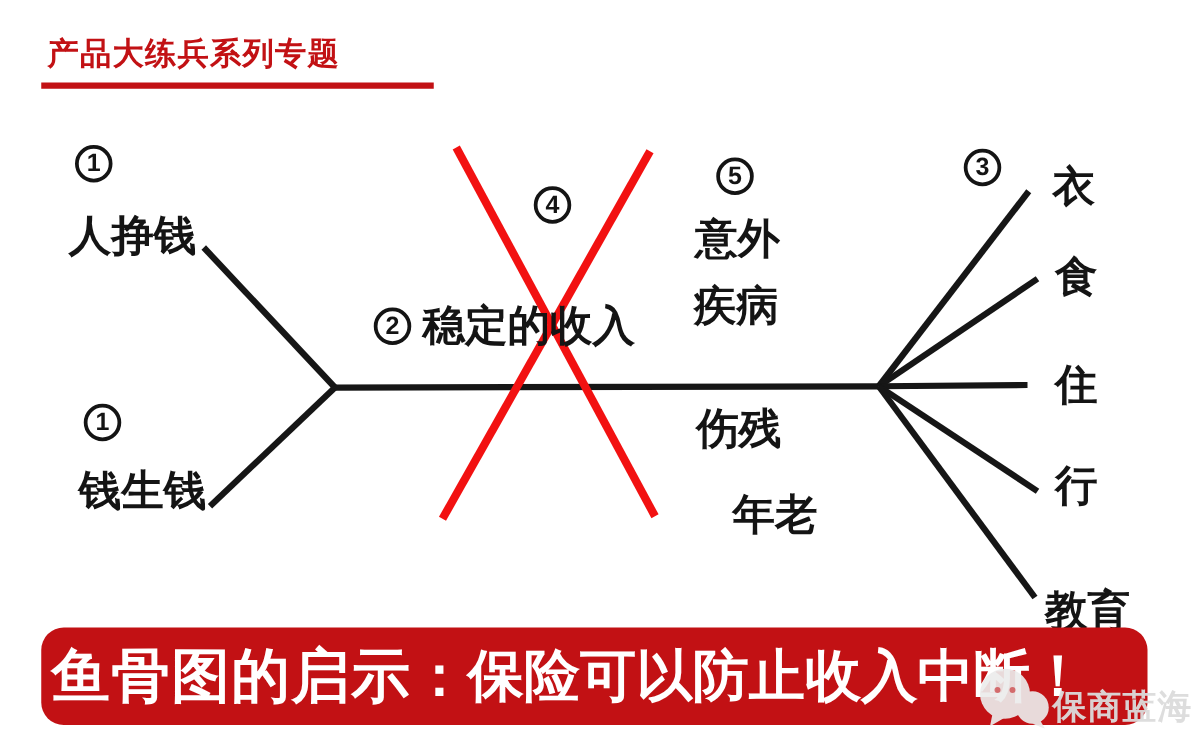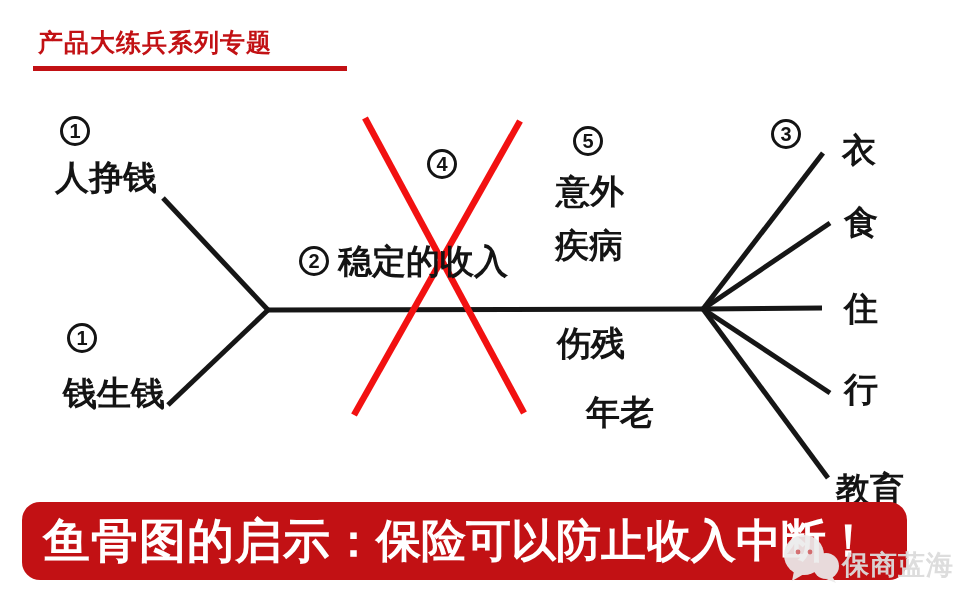--- a/index.html
+++ b/index.html
@@ -37,23 +37,23 @@
     font-size:20px;font-weight:700;color:var(--text-black);
     background:#ffffff;z-index:2;line-height:1;
   }
   
   .lbl{
     position:absolute;font-size:34px;font-weight:700;line-height:1;
     color:var(--text-black);white-space:nowrap;z-index:2;
   }
   
   .banner{
-    position:absolute;left:22px;top:502px;width:885px;height:78px;
+    position:absolute;left:33px;top:502px;width:885px;height:78px;
     background:var(--brand-red);border-radius:18px;
-    display:flex;align-items:center;padding-left:21px;box-sizing:border-box;
+    display:flex;align-items:center;padding-left:8px;box-sizing:border-box;
     z-index:3;white-space:nowrap;
   }
   .banner .b-title{font-size:47px;font-weight:900;color:#ffffff;letter-spacing:1px;}
   .banner .b-colon{font-size:45px;font-weight:700;color:#ffffff;}
   .banner .b-msg{font-size:45px;font-weight:600;color:#ffffff;letter-spacing:0px;}
   
   .watermark{
     position:absolute;left:782px;top:533px;z-index:5;
     display:flex;align-items:flex-end;
   }
@@ -89,21 +89,21 @@
     </g>
   </svg>
 
   <div class="circ" style="left:60px;top:116px;">1</div>
   <div class="circ" style="left:67px;top:323px;">1</div>
   <div class="circ" style="left:299px;top:246px;">2</div>
   <div class="circ" style="left:427px;top:149px;">4</div>
   <div class="circ" style="left:573px;top:126px;">5</div>
   <div class="circ" style="left:771px;top:119px;">3</div>
 
-  <div class="lbl" style="left:55px;top:160px;">人挣钱</div>
+  <div class="lbl" style="left:55px;top:172px;">人挣钱</div>
   <div class="lbl" style="left:63px;top:376px;">钱生钱</div>
 
   <div class="lbl" style="left:338px;top:244px;">稳定的收入</div>
 
   <div class="lbl" style="left:556px;top:174px;">意外</div>
   <div class="lbl" style="left:555px;top:228px;">疾病</div>
   <div class="lbl" style="left:557px;top:326px;">伤残</div>
   <div class="lbl" style="left:586px;top:395px;">年老</div>
 
   <div class="lbl" style="left:842px;top:133px;">衣</div>

